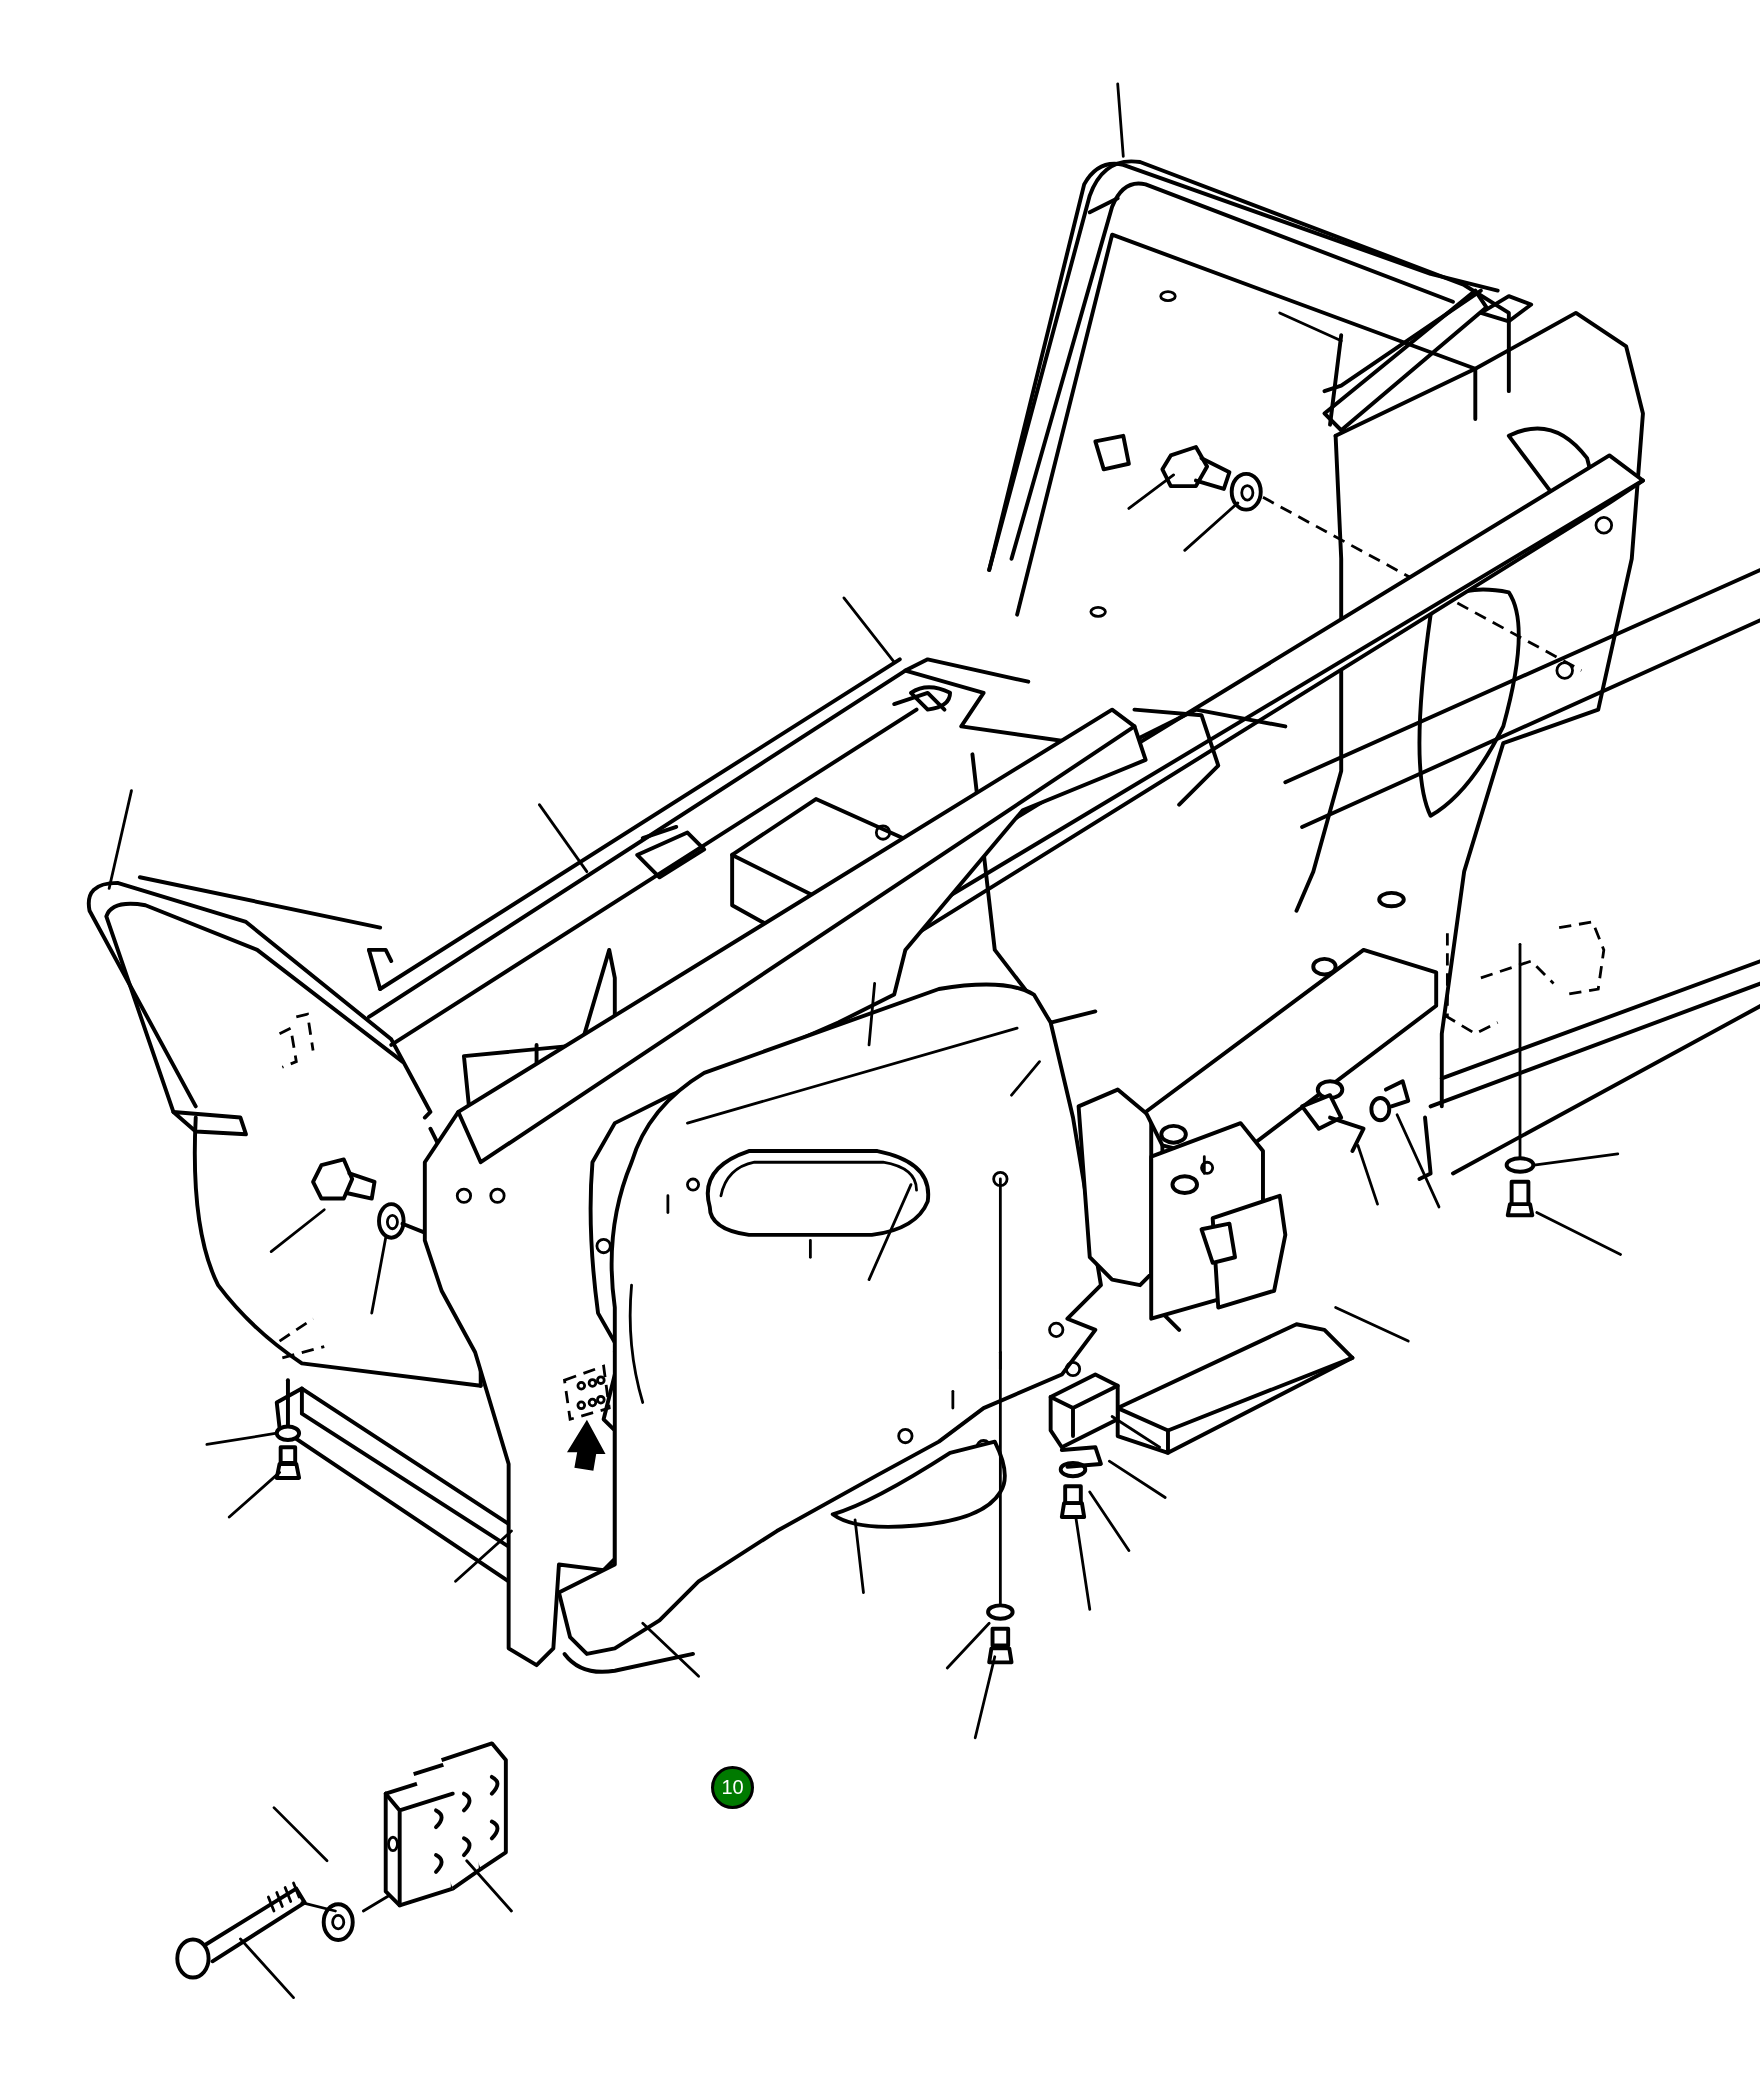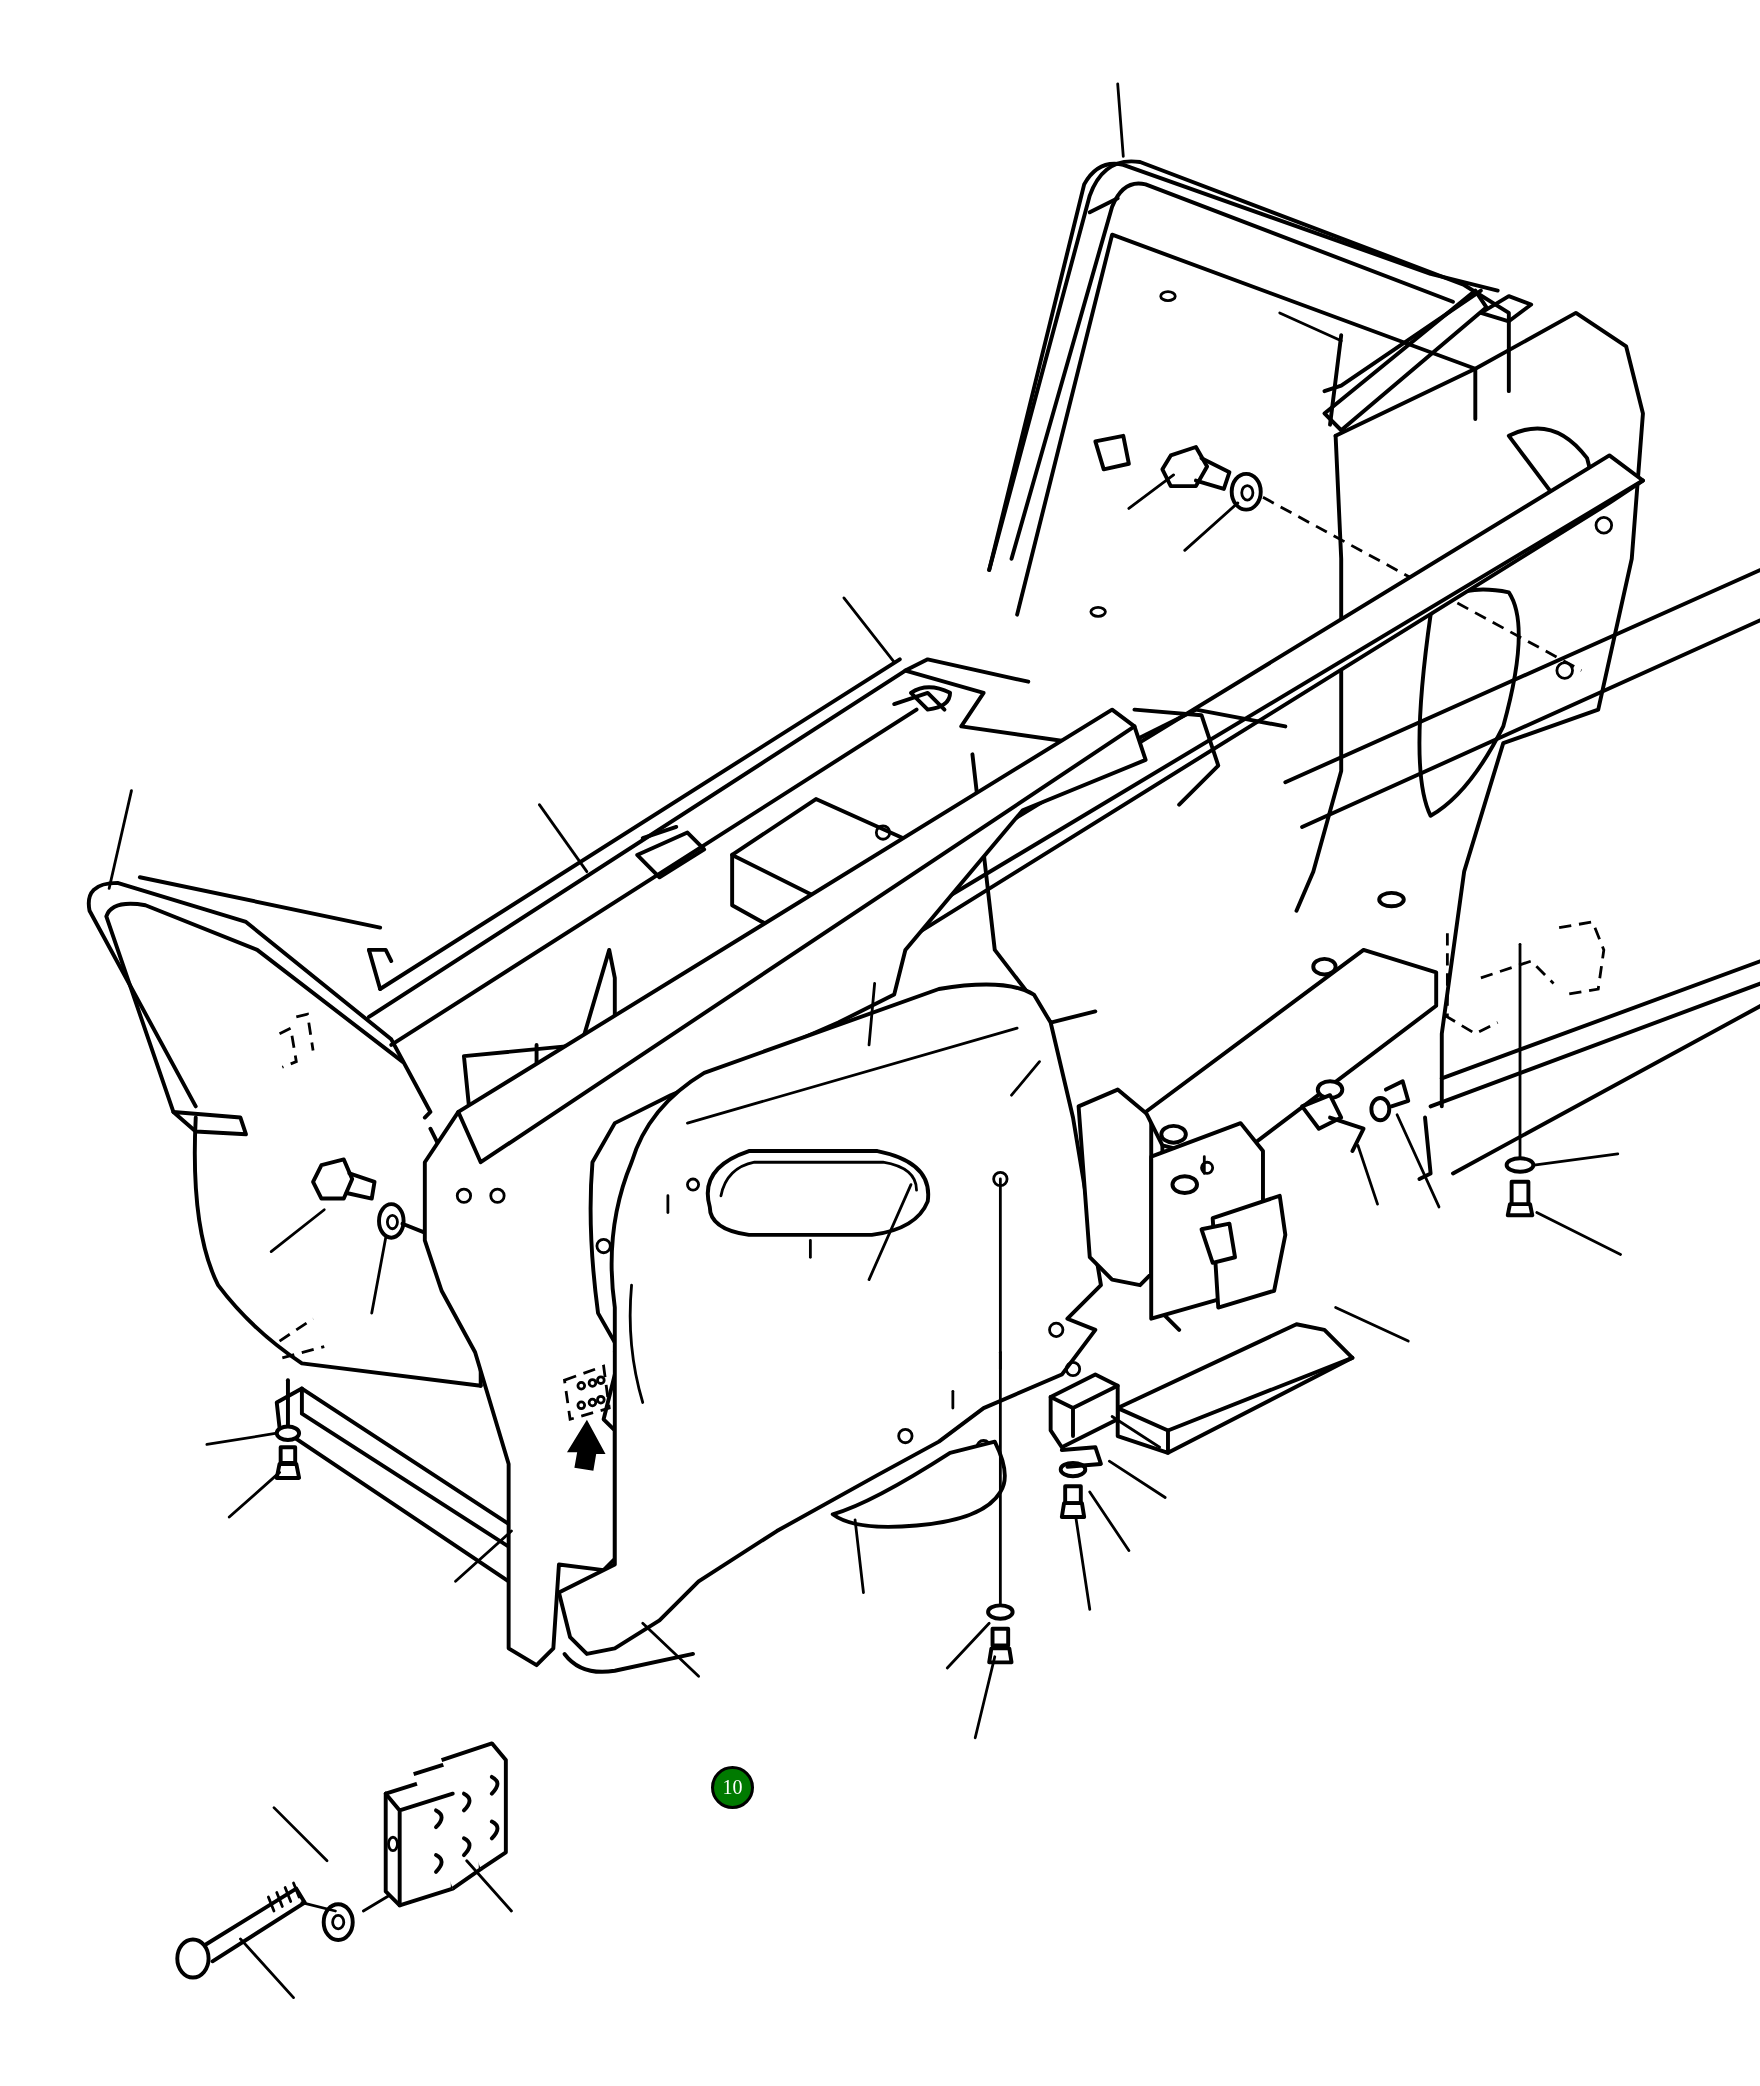--- a/index.html
+++ b/index.html
@@ -6,21 +6,21 @@
   body { width: 1761px; height: 2087px; overflow: hidden; font-family: "DejaVu Sans", sans-serif; }
   #diagram { position: absolute; left: 0; top: 0; width: 1761px; height: 2087px; }
   .ln { fill: none; stroke: #000; stroke-width: 7; stroke-linejoin: round; stroke-linecap: round; }
   .thin { fill: none; stroke: #000; stroke-width: 5; stroke-linecap: round; }
   .dash { fill: none; stroke: #000; stroke-width: 5; stroke-dasharray: 22 14; }
   .leader { fill: none; stroke: #000; stroke-width: 5; stroke-linecap: round; cursor: pointer; }
   .fillw { fill: #fff; stroke: #000; stroke-width: 7; stroke-linejoin: round; }
   .fillb { fill: #000; stroke: #000; stroke-width: 4; }
   .badge { position: absolute; width: 37px; height: 37px; border-radius: 50%; background: #007a00;
            border: 3.4px solid #000; color: #fff; display: flex; align-items: center; justify-content: center;
-           font-family: Liberation Serif, serif; font-size: 20px; cursor: pointer; box-sizing: content-box; }
+           font-family: Liberation Sans, sans-serif; font-size: 20px; cursor: pointer; box-sizing: content-box; }
 </style>
 </head>
 <body>
 
 <svg id="diagram" viewBox="0 0 3151 3735" xmlns="http://www.w3.org/2000/svg">
 
   <g>
     <path class="ln" d="M1770 1020 L1950 350 Q1975 280 2040 290 L2620 510 L2700 560 L2700 700"></path>
     <path class="ln" d="M1810 1000 L1990 370 Q2010 320 2050 330 L2600 540"></path>
     <path class="ln" d="M1950 380 L2000 355"></path>

